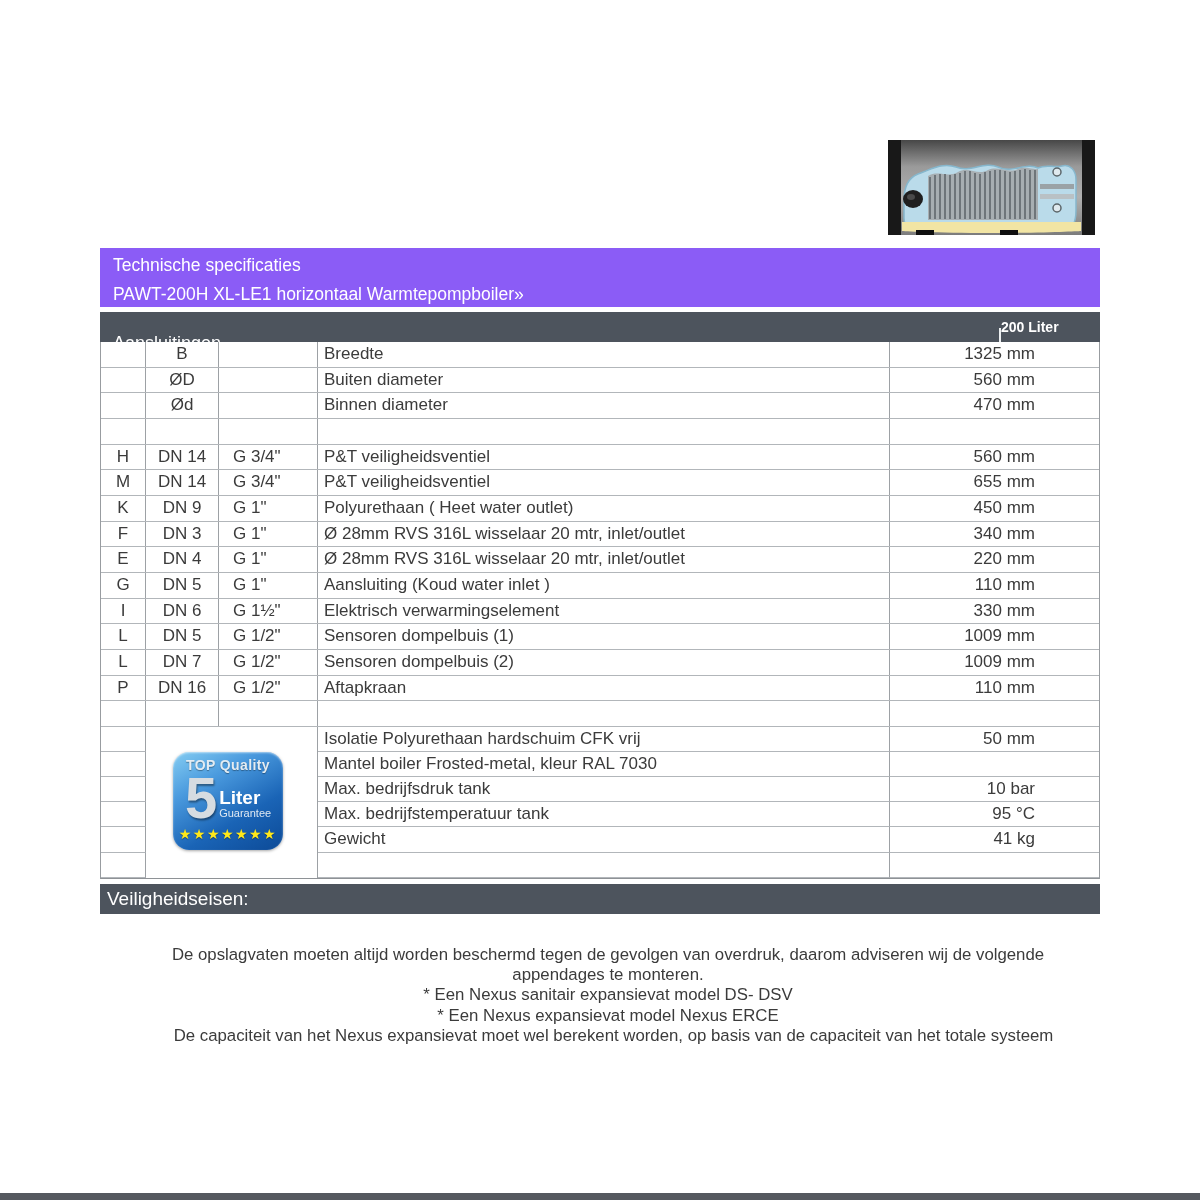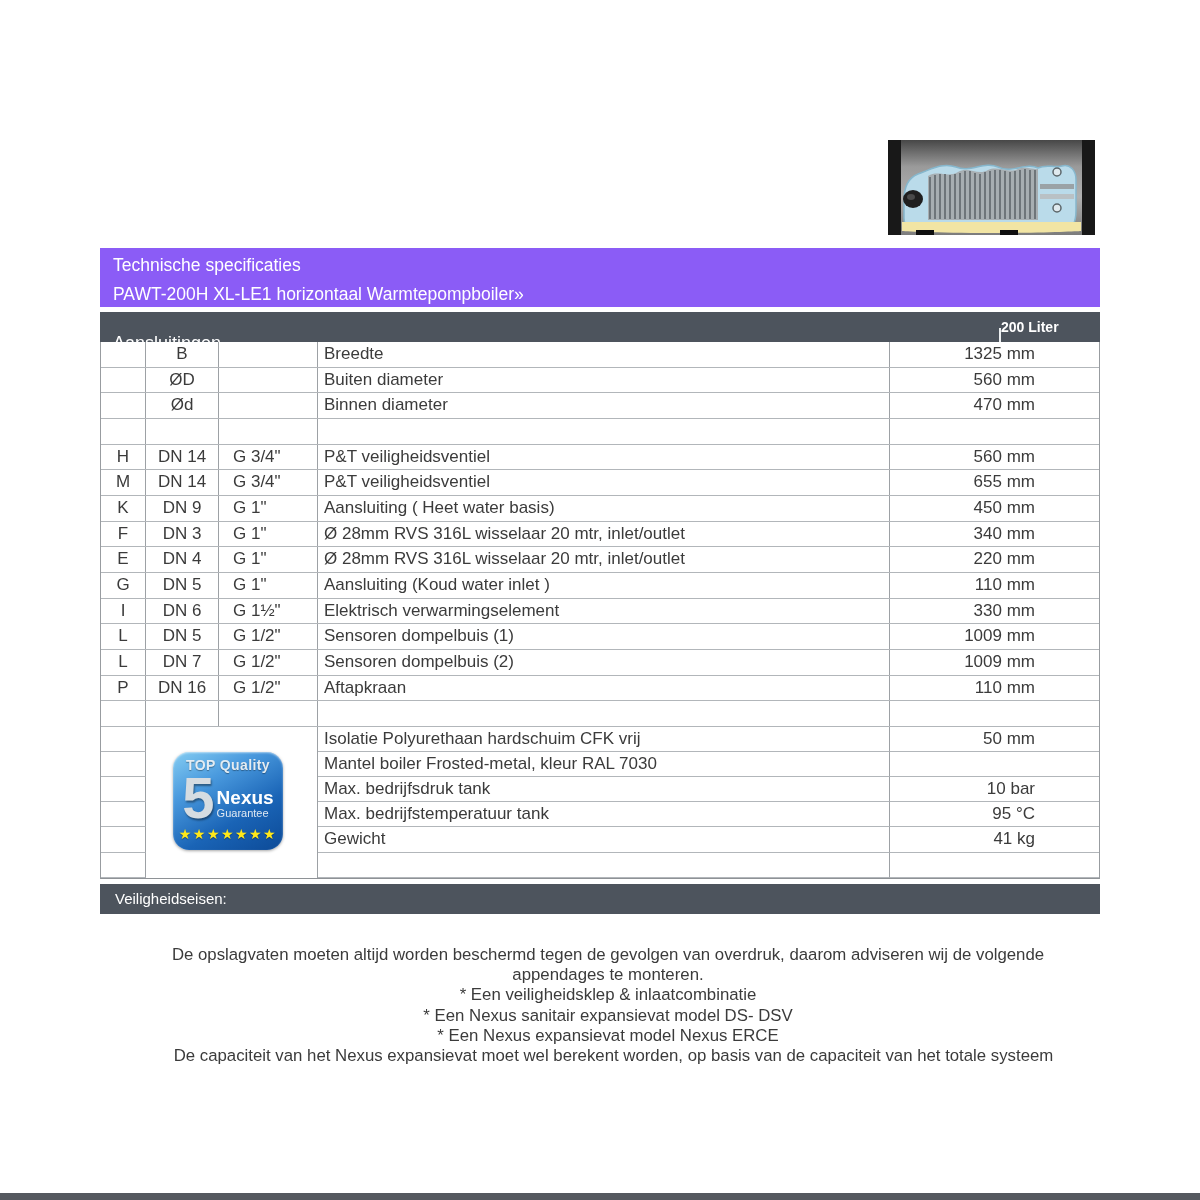--- a/index.html
+++ b/index.html
@@ -59,21 +59,21 @@
   .b-mid { display:flex; justify-content:center; align-items:flex-start; height:51px; }
   .b-five { font-size:58px; font-weight:bold; line-height:50px; color:#d6dce1; text-shadow:1px 2px 2px rgba(0,0,0,.4); }
   .b-col { display:flex; flex-direction:column; align-items:flex-start; margin-top:16px; margin-left:2px; }
   .b-year { font-size:19px; font-weight:bold; line-height:18px; }
   .b-guar { font-size:11px; color:#dfe8f2; line-height:12px; }
   .b-stars { font-size:14px; color:#ffe81a; letter-spacing:1.5px; margin-top:2px; text-shadow:0 1px 1px rgba(0,0,0,.35); }
 
   
   .safety-bar {
     position:absolute; left:100px; top:884px; width:1000px; height:30px; box-sizing:border-box;
-    background:#4d545d; color:#ffffff; font-size:15px; line-height:30px; padding-left:15px;
+    background:#4d545d; color:#ffffff; font-size:19px; line-height:30px; padding-left:7px;
   }
   .safety-text { position:absolute; left:113px; top:945px; width:990px; font-size:16.8px; line-height:20.2px; color:#3b3b3b;text-align:center; }
   .safety-text .indent { padding-left:11px; }
 
   .footer-strip { position:absolute; left:0; top:1193px; width:1200px; height:7px; background:#55595f; }
 </style>
 </head>
 <body>
 
 <svg class="product-img" viewBox="0 0 207 95" aria-hidden="true">
@@ -177,21 +177,21 @@
       <div class="c c1">M</div>
       <div class="c c2">DN 14</div>
       <div class="c c3">G 3/4"</div>
       <div class="c c4">P&amp;T veiligheidsventiel</div>
       <div class="c c5">655 mm</div>
     </div>
     <div class="r">
       <div class="c c1">K</div>
       <div class="c c2">DN 9</div>
       <div class="c c3">G 1"</div>
-      <div class="c c4">Aansluiting ( Heet water basis)</div>
+      <div class="c c4">Polyurethaan ( Heet water outlet)</div>
       <div class="c c5">450 mm</div>
     </div>
     <div class="r">
       <div class="c c1">F</div>
       <div class="c c2">DN 3</div>
       <div class="c c3">G 1"</div>
       <div class="c c4">Ø 28mm RVS 316L wisselaar 20 mtr, inlet/outlet</div>
       <div class="c c5">340 mm</div>
     </div>
     <div class="r">
@@ -252,21 +252,21 @@
     <div class="g1" style="grid-row:4"></div>
     <div class="g1" style="grid-row:5"></div>
     <div class="g1" style="grid-row:6"></div>
 
     <div class="badge-cell">
       <div class="badge">
         <div class="b-top">TOP Quality</div>
         <div class="b-mid">
           <span class="b-five">5</span>
           <span class="b-col">
-            <span class="b-year">Nexus</span>
+            <span class="b-year">Liter</span>
             <span class="b-guar">Guarantee</span>
           </span>
         </div>
         <div class="b-stars">★★★★★★★</div>
       </div>
     </div>
 
     <div class="gd" style="grid-row:1">Isolatie Polyurethaan  hardschuim CFK vrij</div>
     <div class="gv" style="grid-row:1">50 mm</div>
     <div class="gd" style="grid-row:2">Mantel boiler Frosted-metal, kleur RAL 7030</div>
@@ -280,19 +280,18 @@
     <div class="gd" style="grid-row:6"></div>
     <div class="gv" style="grid-row:6"></div>
   </div>
 </div>
 
 <div class="safety-bar">Veiligheidseisen:</div>
 
 <div class="safety-text">
   <div>De opslagvaten moeten altijd worden beschermd tegen de gevolgen van overdruk, daarom adviseren wij de volgende</div>
   <div>appendages te monteren.</div>
-  <div>* Een veiligheidsklep &amp; inlaatcombinatie</div>
   <div>* Een Nexus sanitair expansievat model DS- DSV</div>
   <div>* Een Nexus expansievat model Nexus ERCE</div>
   <div class="indent">De capaciteit van het  Nexus expansievat moet wel berekent worden, op basis van de capaciteit van het totale systeem</div>
 </div>
 
 <div class="footer-strip"></div>
 
 </body></html>

